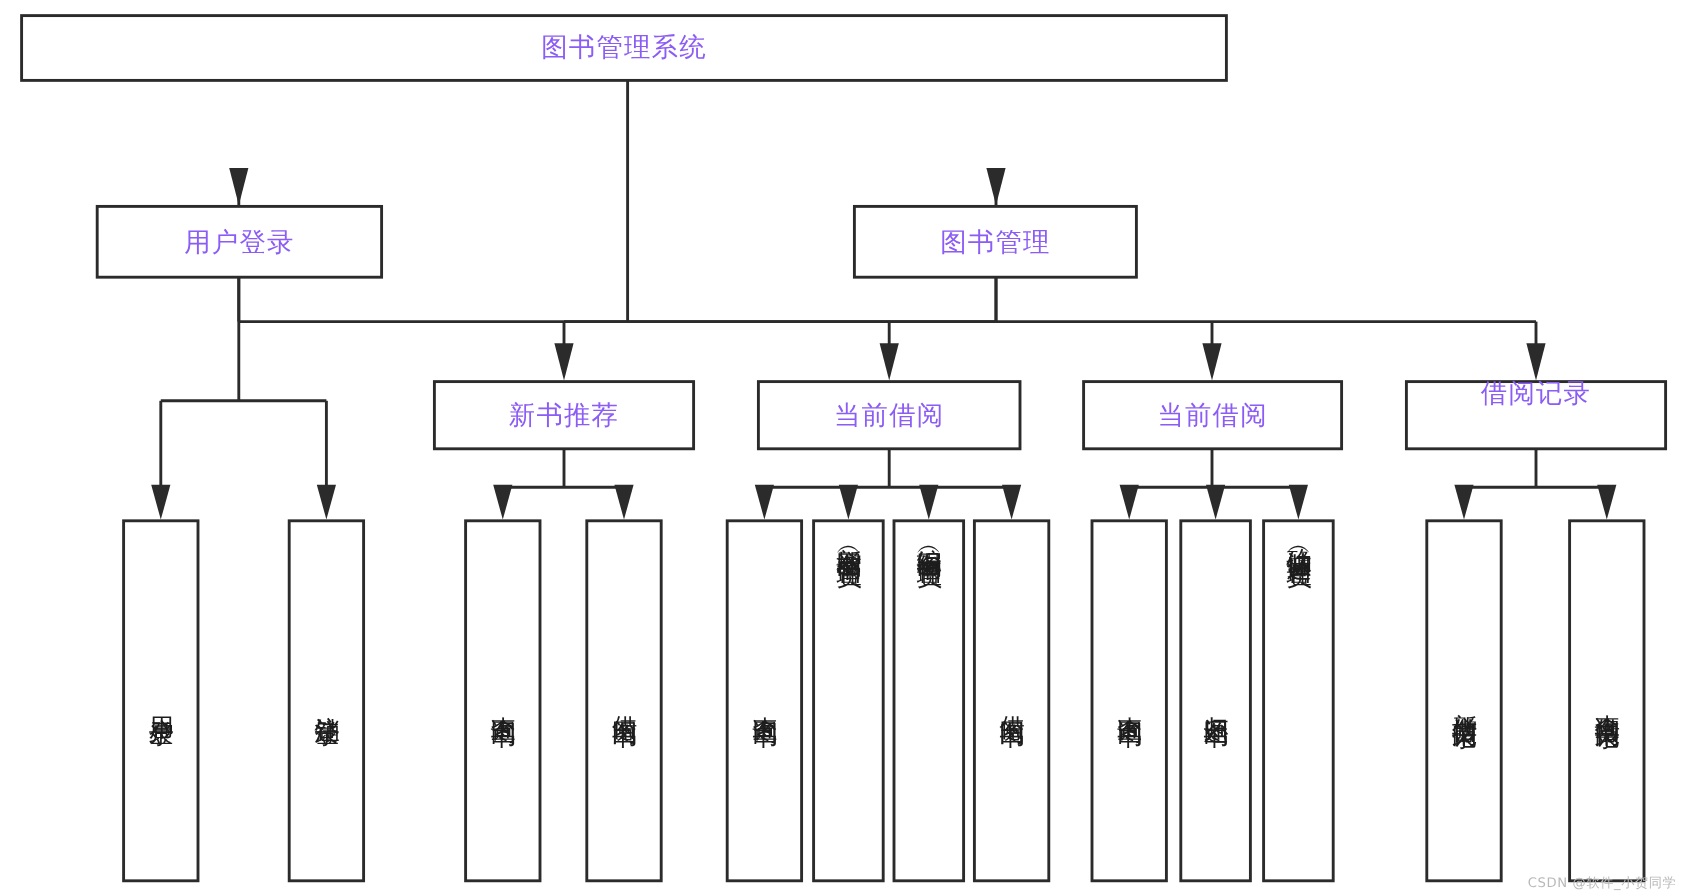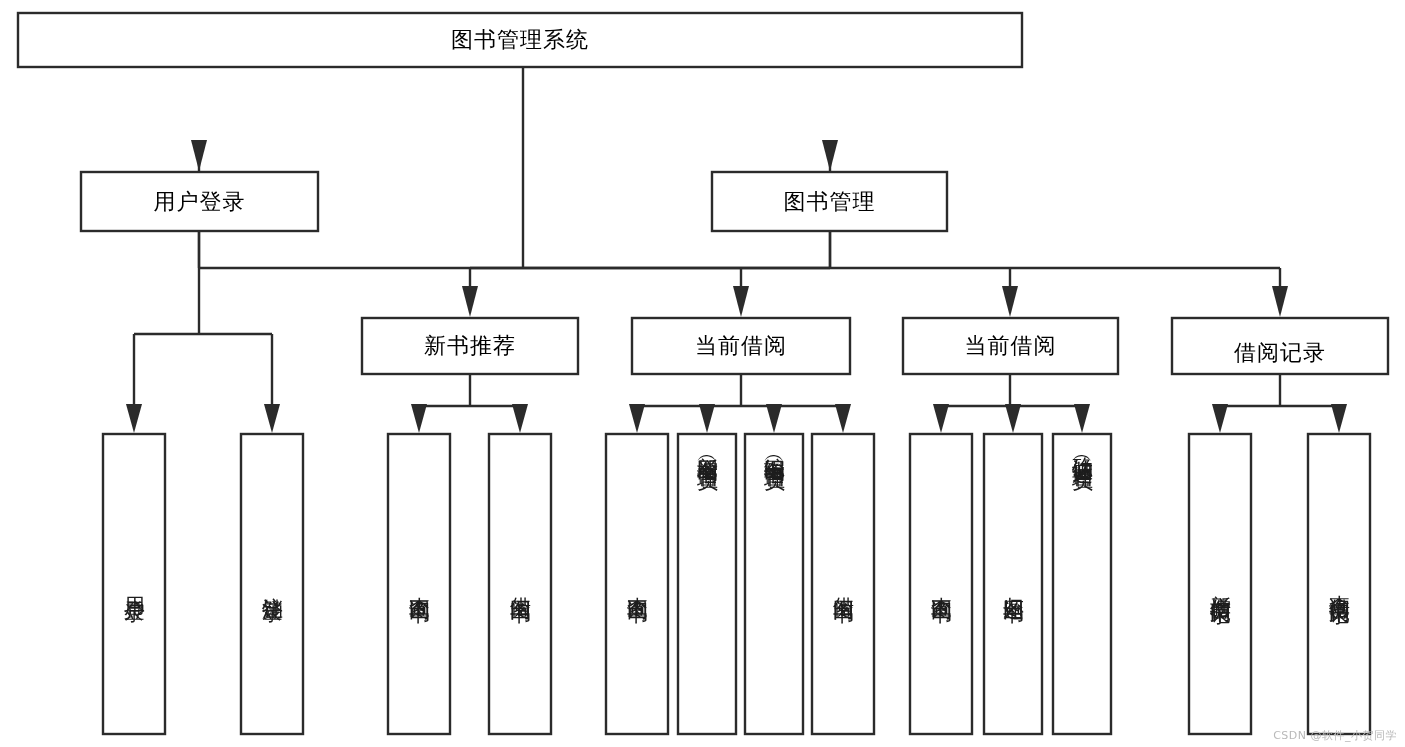--- a/index.html
+++ b/index.html
@@ -61,21 +61,21 @@
   .hlabel-wrap {
     position: absolute;
     display: flex;
     align-items: center;
     justify-content: center;
     pointer-events: none;
   }
   .hlabel-text {
     font-family: "DejaVu Sans", "Liberation Sans", sans-serif;
     font-size: 22px;
-    color: #000000;
+    color: #8b5cf6;
     white-space: nowrap;
     letter-spacing: 1px;
   }
   #watermark {
     position: absolute;
     right: 8px;
     bottom: 4px;
     font-family: "DejaVu Sans", "Liberation Sans", sans-serif;
     font-size: 11px;
     color: #b9b9b9;
@@ -207,21 +207,21 @@
 
   <div class="hlabel-wrap" style="left:362px;top:318px;width:216px;height:56px;">
     <span class="hlabel-text">新书推荐</span>
   </div>
   <div class="hlabel-wrap" style="left:632px;top:318px;width:218px;height:56px;">
     <span class="hlabel-text">当前借阅</span>
   </div>
   <div class="hlabel-wrap" style="left:903px;top:318px;width:215px;height:56px;">
     <span class="hlabel-text">当前借阅</span>
   </div>
-  <div class="hlabel-wrap" style="left:1172px;top:325px;width:216px;height:56px;">
+  <div class="hlabel-wrap" style="left:1172px;top:300px;width:216px;height:56px;">
     <span class="hlabel-text">借阅记录</span>
   </div>
 
   <div class="vlabel-wrap" style="left:103px;top:434px;width:62px;height:300px;">
     <span class="vlabel-text">用户登录</span>
   </div>
   <div class="vlabel-wrap" style="left:241px;top:434px;width:62px;height:300px;">
     <span class="vlabel-text">注销登录</span>
   </div>
   <div class="vlabel-wrap" style="left:388px;top:434px;width:62px;height:300px;">

